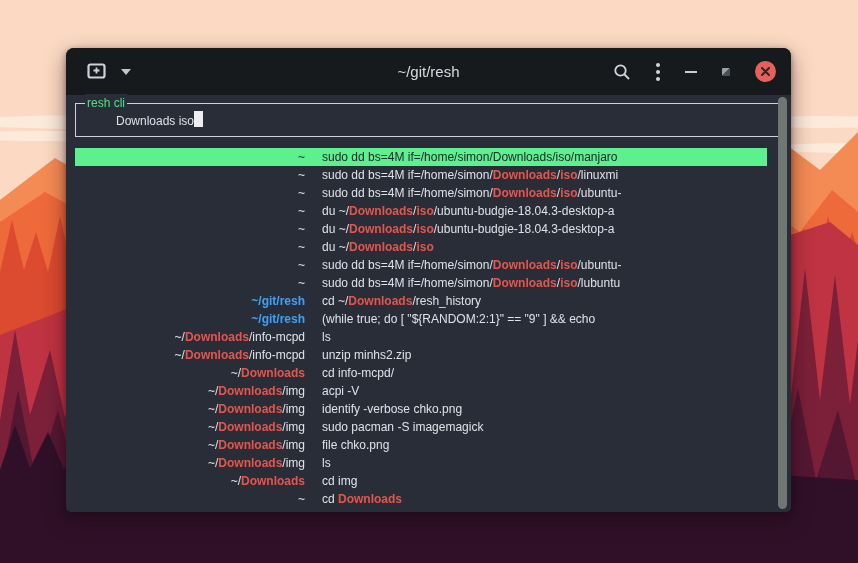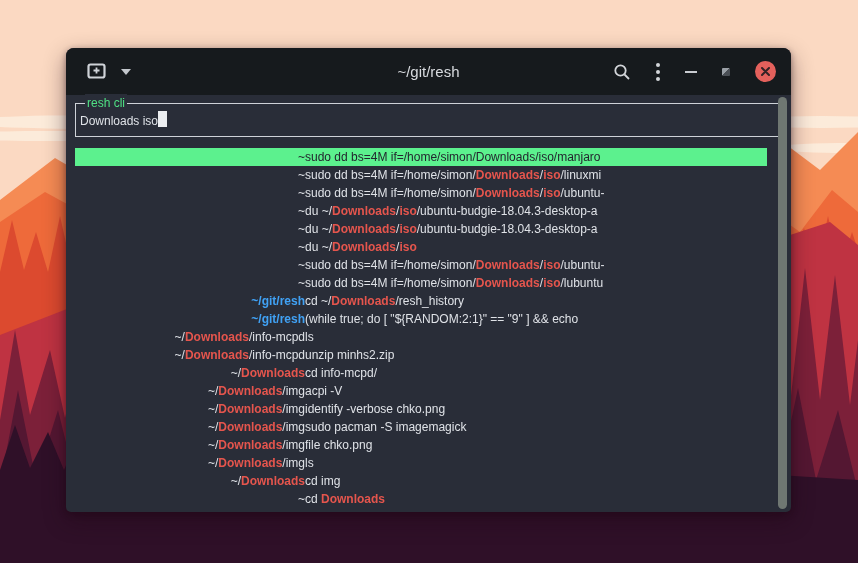--- a/index.html
+++ b/index.html
@@ -65,28 +65,28 @@
     position:relative; height:34px;
     border:1px solid var(--box_border);
     margin-right:-16px; margin-bottom:11px;
   }
   .box-label {
     position:absolute; top:-10px; left:9px;
     background: var(--terminal_bg);
     color: var(--accent_green);
     padding:0 2px;
   }
-  .query-line { padding:7px 0 0 4px; white-space:pre; }
+  .query-line { padding:7px 0 0 4px; white-space:pre;margin-left:36px; }
   .cursor { display:inline-block; width:9px; height:16px; background:#eceef1; vertical-align:-2px; }
 
   
   .history { white-space:pre; }
   .row { display:flex; height:18px; }
   .col-path { width:230px; text-align:right; white-space:pre; overflow:hidden; flex:0 0 230px; }
-  .col-cmd  { white-space:pre; overflow:hidden; flex:1; }
+  .col-cmd  { margin-left:17px; white-space:pre; overflow:hidden; flex:1; }
   .c-fg   { color: var(--terminal_fg); }
   .c-red  { color: var(--match_red); font-weight:bold;text-align:right; }
   .c-blue { color: var(--path_blue); font-weight:bold; }
   .row.selected { background: var(--selection_green); }
   .row.selected .seg { color: var(--selection_fg); }
 
   
   .scrollbar {
     position:absolute; right:4px; top:2px; bottom:3px; width:9px;
     border-radius:5px; background: var(--scrollbar);

